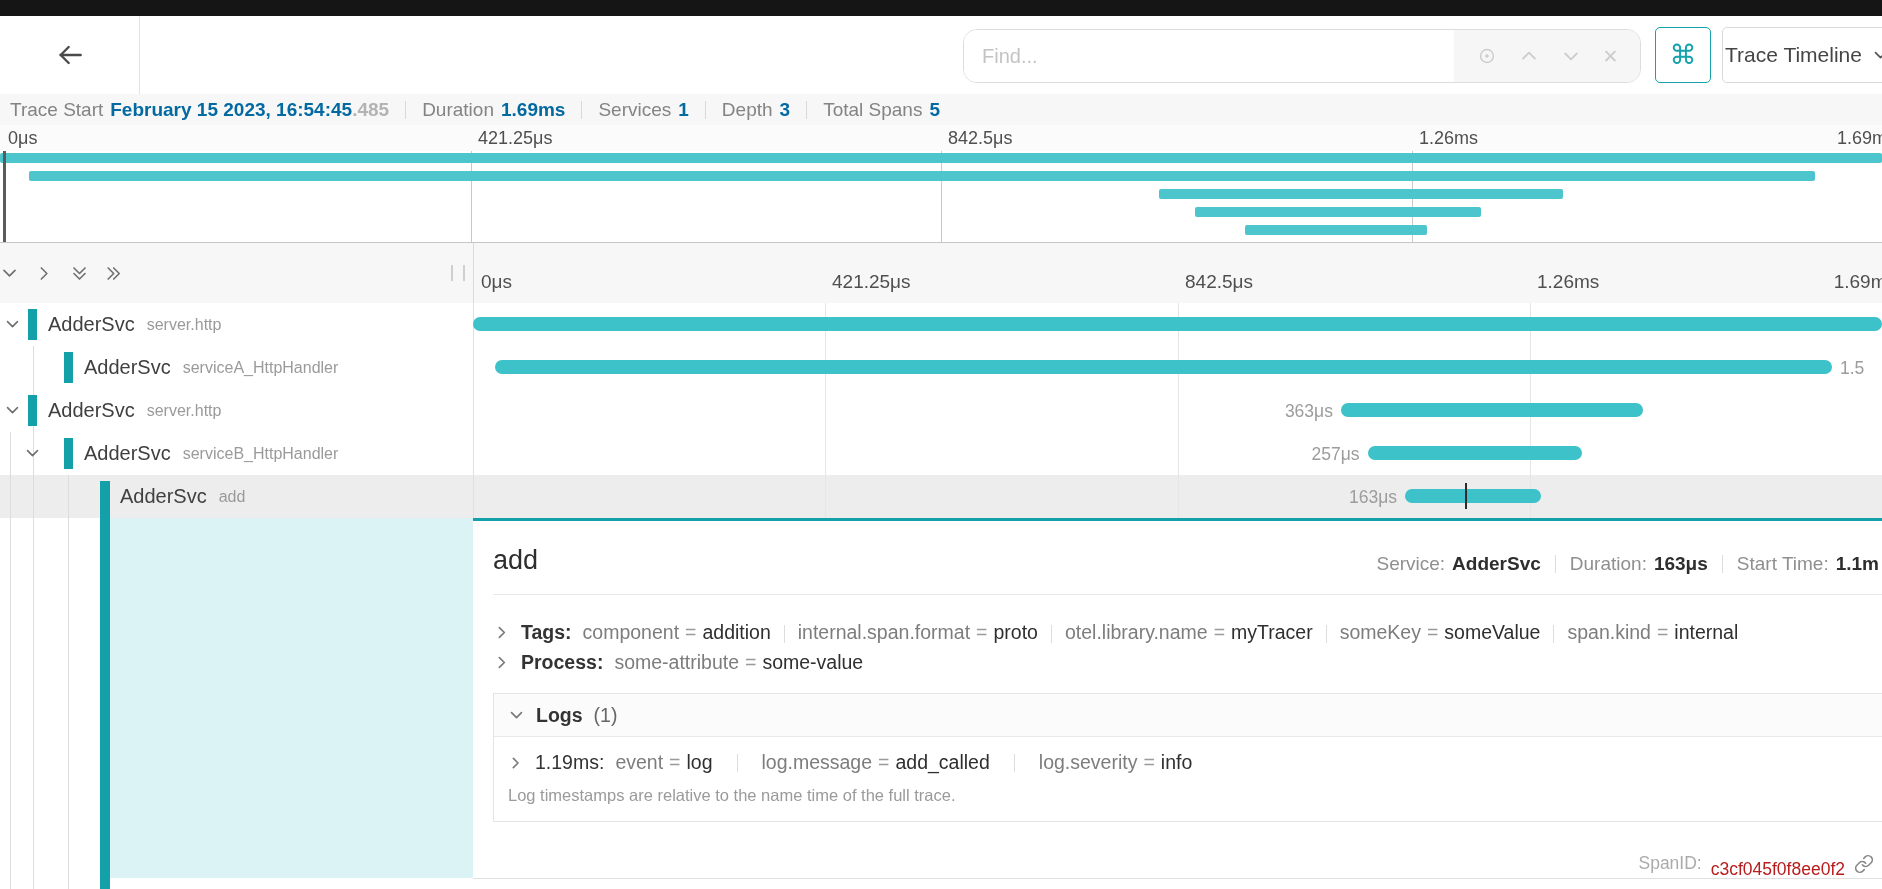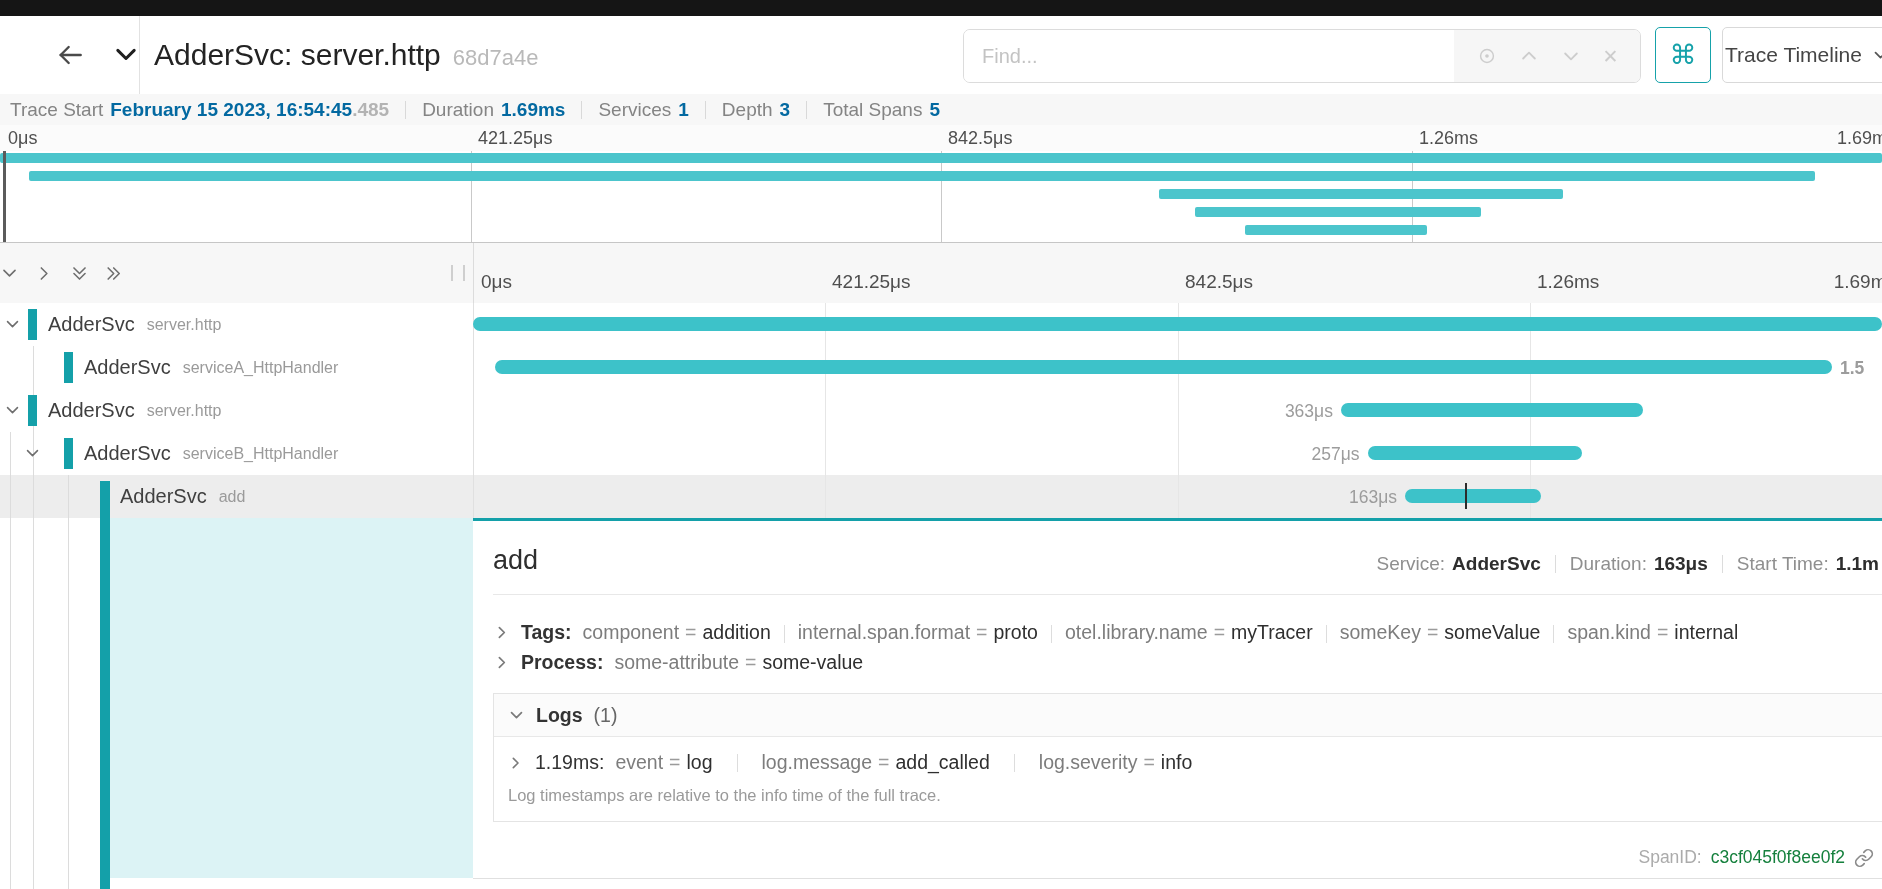--- a/index.html
+++ b/index.html
@@ -8,21 +8,21 @@
 
   
   .topbar{position:absolute;top:0;left:0;right:0;height:16px;background:#151515;}
 
   
   .hdr{position:absolute;top:16px;left:0;right:0;height:81px;background:#fff;}
   .back-box{position:absolute;left:0;top:0;width:139px;height:78px;border-right:1px solid #e2e2e2;border-bottom:1px solid #e2e2e2;display:flex;align-items:center;justify-content:center;cursor:pointer;background:#fff;}
   .ttl-wrap{position:absolute;left:98px;top:0;height:78px;display:flex;align-items:center;gap:14px;padding-left:14px;}
   .ttl{font-size:30px;font-weight:500;color:#232323;white-space:nowrap;}
   .ttl small{font-size:22px;font-weight:400;color:#b9b9b9;margin-left:12px;}
-  .find{position:absolute;left:963px;top:13px;width:676px;height:52px;border:1px solid #dcdcdc;border-radius:7px;display:flex;overflow:hidden;background:#fff;}
+  .find{position:absolute;left:963px;top:13px;width:676px;height:52px;border:1px solid #dcdcdc;border-radius:14px;display:flex;overflow:hidden;background:#fff;}
   .find input{flex:1;border:none;outline:none;padding:0 18px;font-size:20px;font-family:"Liberation Sans",sans-serif;color:#444;}
   .find input::placeholder{color:#c3c3c3;}
   .find-icons{width:186px;background:#f6f6f6;display:flex;align-items:center;justify-content:space-evenly;}
   .find-icons .fi{color:#cdcdcd;font-size:19px;line-height:1;cursor:pointer;display:flex;align-items:center;}
   .btn-cmd{position:absolute;left:1655px;top:11px;width:56px;height:56px;border:1px solid #16a2aa;border-radius:5px;background:#fff;color:#16a2aa;font-size:27px;display:flex;align-items:center;justify-content:center;cursor:pointer;}
   .btn-view{position:absolute;left:1722px;top:11px;width:170px;height:56px;border:1px solid #d9d9d9;border-radius:5px;background:#fff;color:#454545;font-size:21px;display:flex;align-items:center;justify-content:center;gap:10px;cursor:pointer;white-space:nowrap;}
 
   
   .metabar{position:absolute;top:94px;left:0;right:0;height:31px;background:#f7f7f7;border-bottom:1px solid #ebebeb;display:flex;align-items:center;padding-left:10px;font-size:19px;white-space:nowrap;}
   .metabar .lbl{color:#848484;margin-right:7px;}
@@ -85,45 +85,37 @@
   .kv .v{color:#2f2f2f;}
   .kvsep{display:inline-block;width:1px;height:18px;background:#ddd;margin:0 13px;vertical-align:middle;}
   .logs-box{position:absolute;left:20px;right:-2px;top:172px;border:1px solid #e4e4e4;background:#fff;}
   .logs-head{height:42px;display:flex;align-items:center;gap:11px;padding-left:14px;background:#fbfbfb;border-bottom:1px solid #e8e8e8;font-size:19.5px;cursor:pointer;}
   .logs-head .blabel{font-weight:700;color:#333;}
   .logs-head .cnt{color:#666;}
   .log-entry{padding:14px 0 0 14px;display:flex;align-items:center;gap:11px;font-size:19.5px;white-space:nowrap;cursor:pointer;}
   .logs-note{padding:12px 0 16px 14px;color:#9a9a9a;font-size:16.5px;}
   .p-footer{position:absolute;right:8px;top:326px;display:flex;align-items:center;gap:9px;font-size:17.5px;}
   .p-footer .lbl{color:#ababab;}
-  .p-footer .val{color:#15803d;}
+  .p-footer .val{color:#b91c1c;margin-top:12px;}
   .chev{display:inline-flex;}
 </style>
 </head>
 <body>
 
 <div class="app">
   <div class="topbar"></div>
 
   <header class="hdr">
     <div class="back-box">
       <span class="chev">
         <svg width="32" height="32" viewBox="0 0 24 24" fill="none" stroke="#4a4a4a" stroke-width="1.8" stroke-linecap="round" stroke-linejoin="round">
             <line x1="20" y1="12" x2="5" y2="12"></line>
             <polyline points="11 6 5 12 11 18"></polyline>
           </svg>
       </span>
-    </div>
-    <div class="ttl-wrap">
-      <span class="chev">
-        <svg width="28" height="28" viewBox="0 0 24 24" fill="none" stroke="#1f1f1f" stroke-width="2.6" stroke-linecap="round" stroke-linejoin="round">
-            <polyline points="5 8 12 15 19 8"></polyline>
-          </svg>
-      </span>
-      <h1 class="ttl"><span>AdderSvc: server.http</span><small>68d7a4e</small></h1>
     </div>
     <div class="find">
       <input placeholder="Find..." style="">
       <div class="find-icons">
         <span class="fi">
           <svg width="22" height="22" viewBox="0 0 24 24" fill="none" stroke="#cdcdcd" stroke-width="1.6">
               <circle cx="12" cy="12" r="7"></circle>
               <circle cx="12" cy="12" r="2" fill="#cdcdcd" stroke="none"></circle>
             </svg>
         </span>
@@ -247,21 +239,21 @@
       <div class="row" style="top: 43px;">
         <div class="row-left">
           <div class="ind-bar" style="left: 64px;"></div>
           <div class="row-texts" style="left: 84px;">
             <span class="svc">AdderSvc</span>
             <span class="opn">serviceA_HttpHandler</span>
           </div>
         </div>
         <div class="row-time">
           <div class="sbar" style="left: 21.7px; width: 1337.3px;"></div>
-          <span class="sbar-label" style="left: 1367px; font-weight: bold;">1.5</span>
+          <span class="sbar-label" style="left: 1367px;">1.5</span>
         </div>
       </div>
       <div class="row" style="top: 86px;">
         <div class="row-left">
           <span class="row-chev" style="left: 4px;">
             <svg width="17" height="17" viewBox="0 0 24 24" fill="none" stroke="#6e6e6e" stroke-width="2.2" stroke-linecap="round" stroke-linejoin="round">
               <polyline points="5 8 12 15 19 8"></polyline>
             </svg>
           </span>
           <div class="ind-bar" style="left: 28px;"></div>
@@ -376,21 +368,21 @@
                 </svg>
               </span>
               <span class="blabel">1.19ms:</span>
               <span class="kv"><span class="k">event</span><span class="eq">=</span><span class="v">log</span></span>
               <span class="kvsep"></span>
               <span class="kv"><span class="k">log.message</span><span class="eq">=</span><span class="v">add_called</span></span>
               <span class="kvsep"></span>
               <span class="kv"><span class="k">log.severity</span><span class="eq">=</span><span class="v">info</span></span>
             </div>
           </div>
-        <div class="logs-note">Log timestamps are relative to the info time of the full trace.</div>
+        <div class="logs-note">Log timestamps are relative to the name time of the full trace.</div>
       </div>
 
       <div class="p-footer">
         <span class="lbl">SpanID:</span>
         <span class="val">c3cf045f0f8ee0f2</span>
         <span class="chev">
           <svg width="20" height="20" viewBox="0 0 24 24" fill="none" stroke="#8a8a8a" stroke-width="2" stroke-linecap="round" stroke-linejoin="round">
               <path d="M10 13a5 5 0 0 0 7.54.54l3-3a5 5 0 0 0-7.07-7.07l-1.72 1.71"></path>
               <path d="M14 11a5 5 0 0 0-7.54-.54l-3 3a5 5 0 0 0 7.07 7.07l1.71-1.71"></path>
             </svg>

